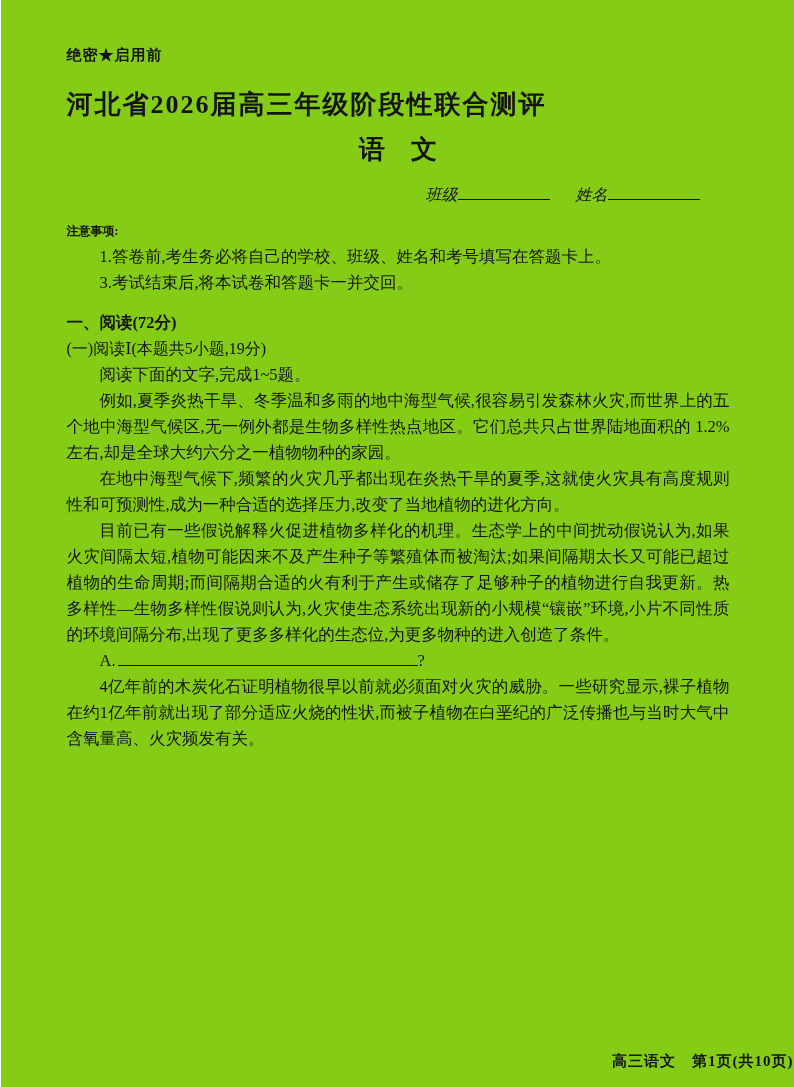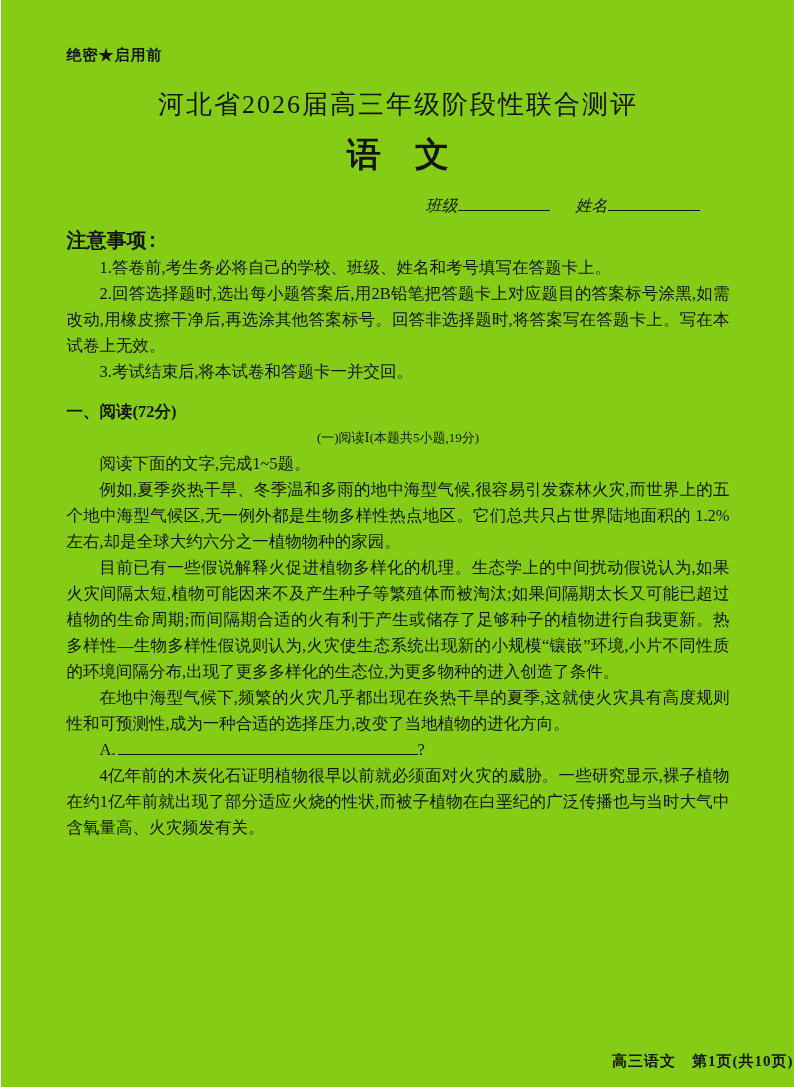--- a/index.html
+++ b/index.html
@@ -15,70 +15,67 @@
     overflow: hidden;
   }
   .content { padding: 46px 64px 0 66px; }
   .security-label {
     font-size: 15px;
     font-weight: bold;
     letter-spacing: 1px;
   }
   .exam-title {
     margin: 22px 0 0 0;
-    text-align: center;
     font-size: 26px;
-    font-weight: normal;
+    font-weight: bold;
     letter-spacing: 2px;
   }
   .subject-title {
     margin: 10px 0 0 0;
     text-align: center;
-    font-size: 34px;
+    font-size: 26px;
     font-weight: bold;
   }
   .student-info {
     margin-top: 16px;
     padding-right: 30px;
     text-align: right;
     font-size: 16px;
     font-style: italic;
   }
   .fill-blank {
     display: inline-block;
     width: 92px;
     height: 17px;
     border-bottom: 1.2px solid #141414;
     vertical-align: baseline;
   }
   .info-gap { display: inline-block; width: 26px; }
   .notice-heading {
     margin-top: 12px;
-    font-size: 20px;
+    font-size: 12px;
     font-weight: bold;
     line-height: 26px;
-    font-family: Liberation Mono, monospace;
   }
   .para {
     margin: 0;
     font-size: 16.5px;
     line-height: 26px;
     text-align: justify;
     text-indent: 2em;
   }
   .section-gap { height: 14px; }
   .section-heading {
     font-size: 16.5px;
     font-weight: bold;
     line-height: 26px;
   }
   .sub-heading {
-    font-size: 13px;
+    font-size: 16px;
     line-height: 26px;
-    text-align: center;
   }
   .blank-q .q-underline {
     display: inline-block;
     width: 300px;
     height: 15px;
     border-bottom: 1.2px solid #141414;
     margin-left: 2px;
   }
   .page-footer {
     position: absolute;
@@ -103,33 +100,32 @@
 
     <h2 class="subject-title">语　文</h2>
 
     <div class="student-info">
       <span>班级</span><span class="fill-blank"></span><span class="info-gap"></span><span>姓名</span><span class="fill-blank"></span>
     </div>
 
     <div class="notice">
       <div class="notice-heading">注意事项:</div>
       <p class="para">1.答卷前,考生务必将自己的学校、班级、姓名和考号填写在答题卡上。</p>
-      <p class="para">2.回答选择题时,选出每小题答案后,用2B铅笔把答题卡上对应题目的答案标号涂黑,如需改动,用橡皮擦干净后,再选涂其他答案标号。回答非选择题时,将答案写在答题卡上。写在本试卷上无效。</p>
       <p class="para">3.考试结束后,将本试卷和答题卡一并交回。</p>
     </div>
 
     <div class="section-gap"></div>
 
     <div class="section-heading">一、阅读(72分)</div>
     <div class="sub-heading">(一)阅读Ⅰ(本题共5小题,19分)</div>
     <p class="para">阅读下面的文字,完成1~5题。</p>
 
     <p class="para">例如,夏季炎热干旱、冬季温和多雨的地中海型气候,很容易引发森林火灾,而世界上的五个地中海型气候区,无一例外都是生物多样性热点地区。它们总共只占世界陆地面积的 1.2%左右,却是全球大约六分之一植物物种的家园。</p>
+    <p class="para">在地中海型气候下,频繁的火灾几乎都出现在炎热干旱的夏季,这就使火灾具有高度规则性和可预测性,成为一种合适的选择压力,改变了当地植物的进化方向。</p>
     <p class="para">目前已有一些假说解释火促进植物多样化的机理。生态学上的中间扰动假说认为,如果火灾间隔太短,植物可能因来不及产生种子等繁殖体而被淘汰;如果间隔期太长又可能已超过植物的生命周期;而间隔期合适的火有利于产生或储存了足够种子的植物进行自我更新。热多样性—生物多样性假说则认为,火灾使生态系统出现新的小规模“镶嵌”环境,小片不同性质的环境间隔分布,出现了更多多样化的生态位,为更多物种的进入创造了条件。</p>
-    <p class="para">在地中海型气候下,频繁的火灾几乎都出现在炎热干旱的夏季,这就使火灾具有高度规则性和可预测性,成为一种合适的选择压力,改变了当地植物的进化方向。</p>
 
     <p class="para blank-q">
       <span>A.</span><span class="q-underline"></span><span>?</span>
     </p>
 
     <p class="para">4亿年前的木炭化石证明植物很早以前就必须面对火灾的威胁。一些研究显示,裸子植物在约1亿年前就出现了部分适应火烧的性状,而被子植物在白垩纪的广泛传播也与当时大气中含氧量高、火灾频发有关。</p>
 
   </div>
 
   <div class="page-footer">高三语文　第1页(共10页)</div>

